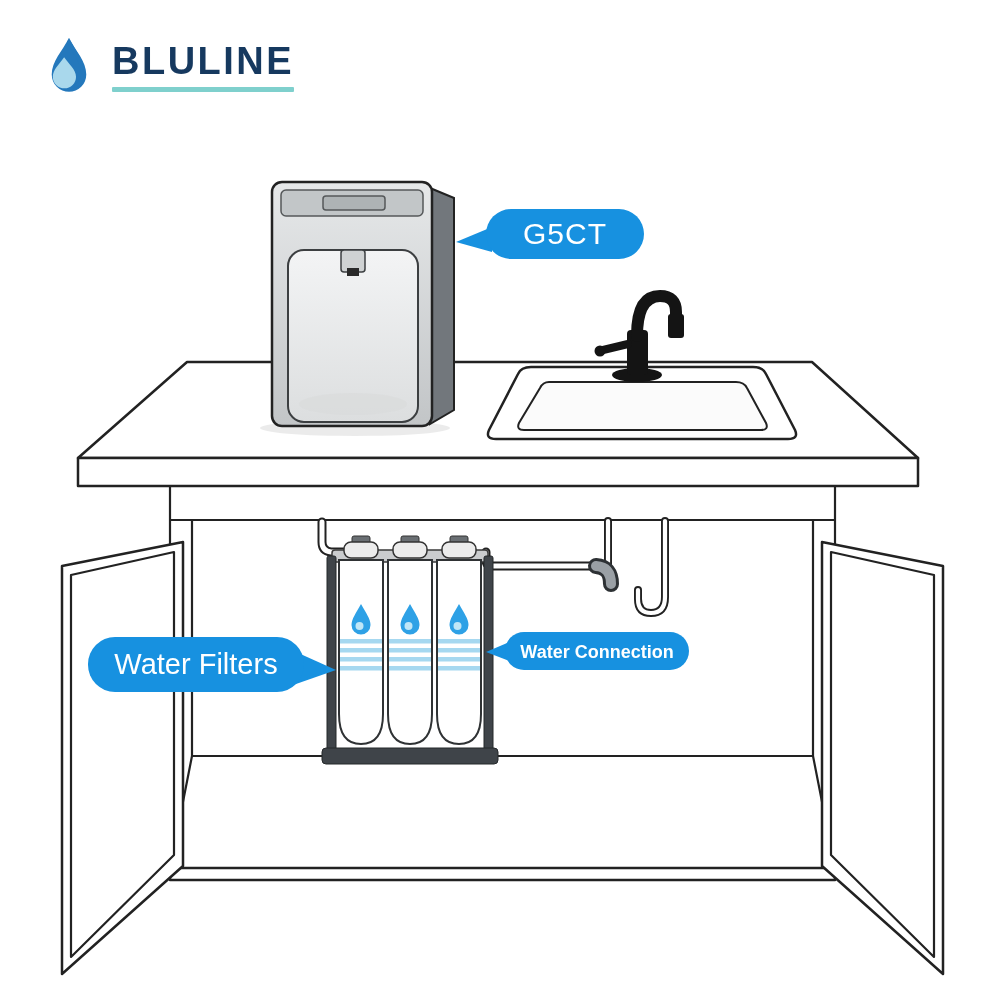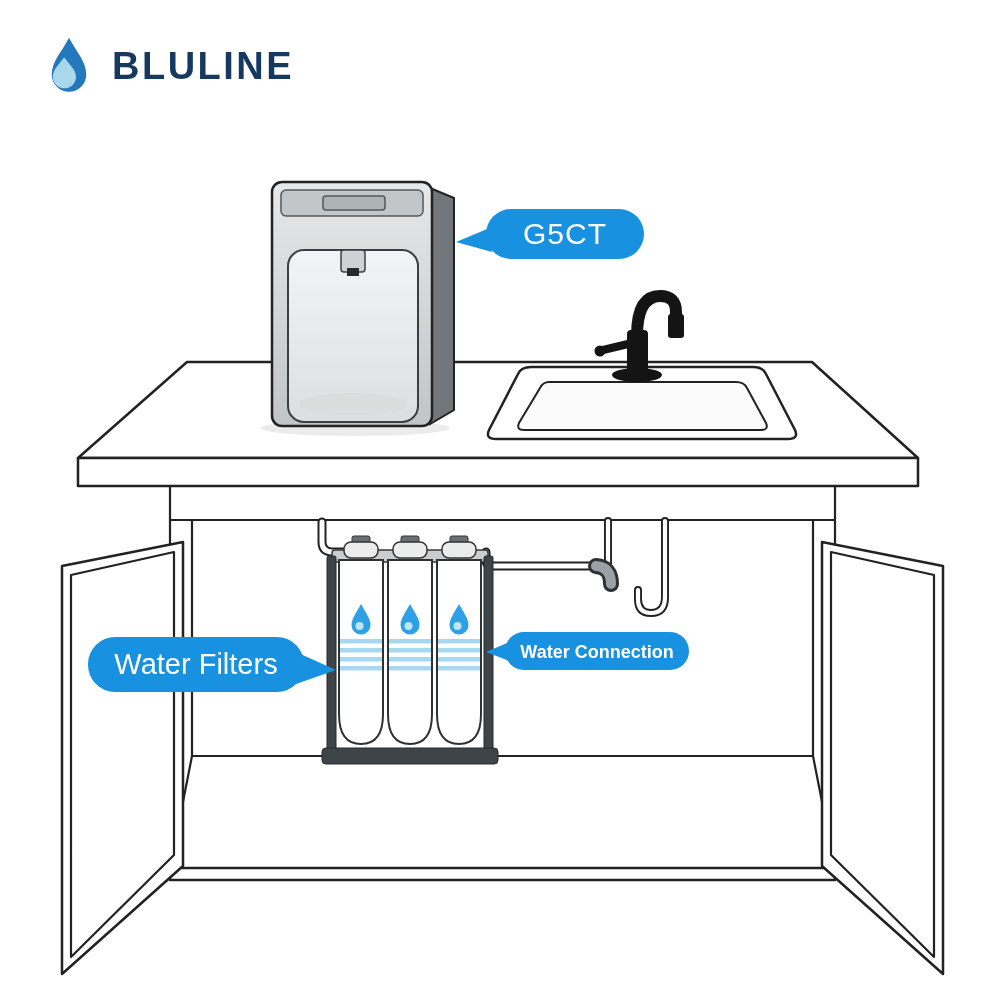--- a/index.html
+++ b/index.html
@@ -2,21 +2,21 @@
 <html><head>
 <meta charset="utf-8">
 <style>
   * { margin:0; padding:0; box-sizing:border-box; }
   html, body { width:1000px; height:1000px; background:#ffffff; font-family:"Liberation Sans", sans-serif; }
   .canvas { position:relative; width:1000px; height:1000px; background:#ffffff; overflow:hidden; }
 
   
   .logo { position:absolute; top:30px; left:42px; display:flex; align-items:center; gap:16px; }
   .logo-icon { width:54px; height:74px; }
-  .logo-text-wrap { display:flex; flex-direction:row; }
+  .logo-text-wrap { display:flex; flex-direction:column; }
   .logo-text { font-size:38px; font-weight:bold; letter-spacing:2.5px; color:#16395f; line-height:1.05; }
   .logo-underline { height:5px; background:#7fd0cd; margin-top:5px; border-radius:1px; width:100%; }
 
   
   .scene { position:absolute; left:0; top:0; width:1000px; height:1000px; }
   .outline { fill:#ffffff; stroke:#222222; stroke-width:2.5; stroke-linejoin:round; }
   .thin { fill:none; stroke:#222222; stroke-width:2.2; stroke-linejoin:round; stroke-linecap:round; }
   .bubble { fill:#1791e0; }
   .bubble-text { fill:#ffffff; font-family:"Liberation Sans", sans-serif; }
   .pipe-outer { fill:none; stroke:#222222; stroke-width:9; stroke-linecap:round; stroke-linejoin:round; }

